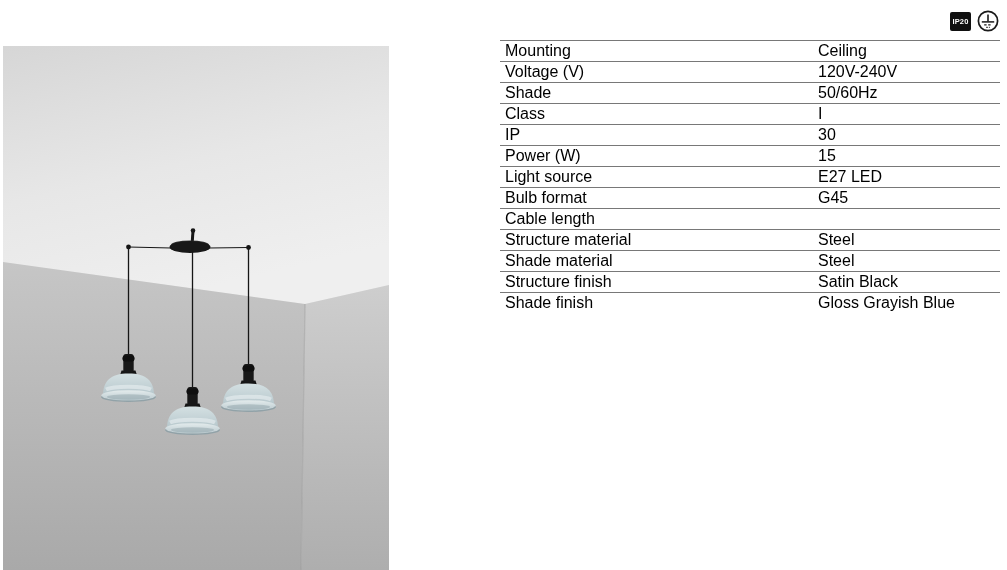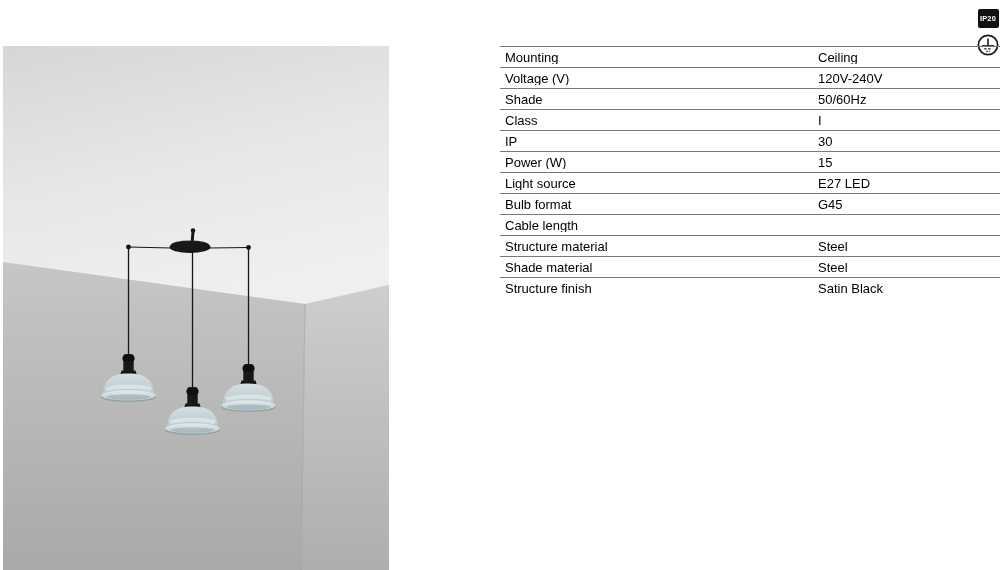--- a/index.html
+++ b/index.html
@@ -4,39 +4,39 @@
 <style>
   html,body{margin:0;padding:0;}
   body{
     width:1007px;height:570px;position:relative;overflow:hidden;
     background:#ffffff;
     font-family:"Liberation Sans","DejaVu Sans",sans-serif;
     color:#000;
   }
 
   
-  .cert-icons{position:absolute;top:9px;right:7px;display:flex;align-items:center;gap:5px;flex-direction:column;}
+  .cert-icons{position:absolute;top:9px;right:7px;display:flex;align-items:center;gap:5px;}
   .ip-badge{
     width:21px;height:19px;background:#101010;border-radius:2px;
     display:flex;align-items:center;justify-content:center;
     color:#fff;font-size:7.5px;font-weight:bold;letter-spacing:.2px;
   }
   .ground-icon svg{display:block;}
 
   
   .photo{
     position:absolute;left:3px;top:46px;width:386px;height:524px;
     overflow:hidden;background:#e9e9e9;
   }
   .photo svg{display:block;}
 
   
   .spec-table{
-    position:absolute;left:500px;top:46px;width:500px;
-    font-size:13px;line-height:1;
+    position:absolute;left:500px;top:40px;width:500px;
+    font-size:16px;line-height:1;
   }
   .spec-row{
     display:flex;align-items:center;height:20px;
     border-top:1px solid #787878;
   }
   .spec-label{width:275px;padding-left:5px;white-space:nowrap;overflow:hidden;}
   .spec-value{flex:1;white-space:nowrap;overflow:hidden;margin-left:38px;}
 </style>
 </head>
 <body>
@@ -160,13 +160,17 @@
       <div class="spec-value">Steel</div>
     </div>
     <div class="spec-row">
       <div class="spec-label">Shade material</div>
       <div class="spec-value">Steel</div>
     </div>
     <div class="spec-row">
       <div class="spec-label">Structure finish</div>
       <div class="spec-value">Satin Black</div>
     </div>
+    <div class="spec-row">
+      <div class="spec-label">Shade finish</div>
+      <div class="spec-value">Gloss Grayish Blue</div>
+    </div>
   </div>
 
 </body></html>

